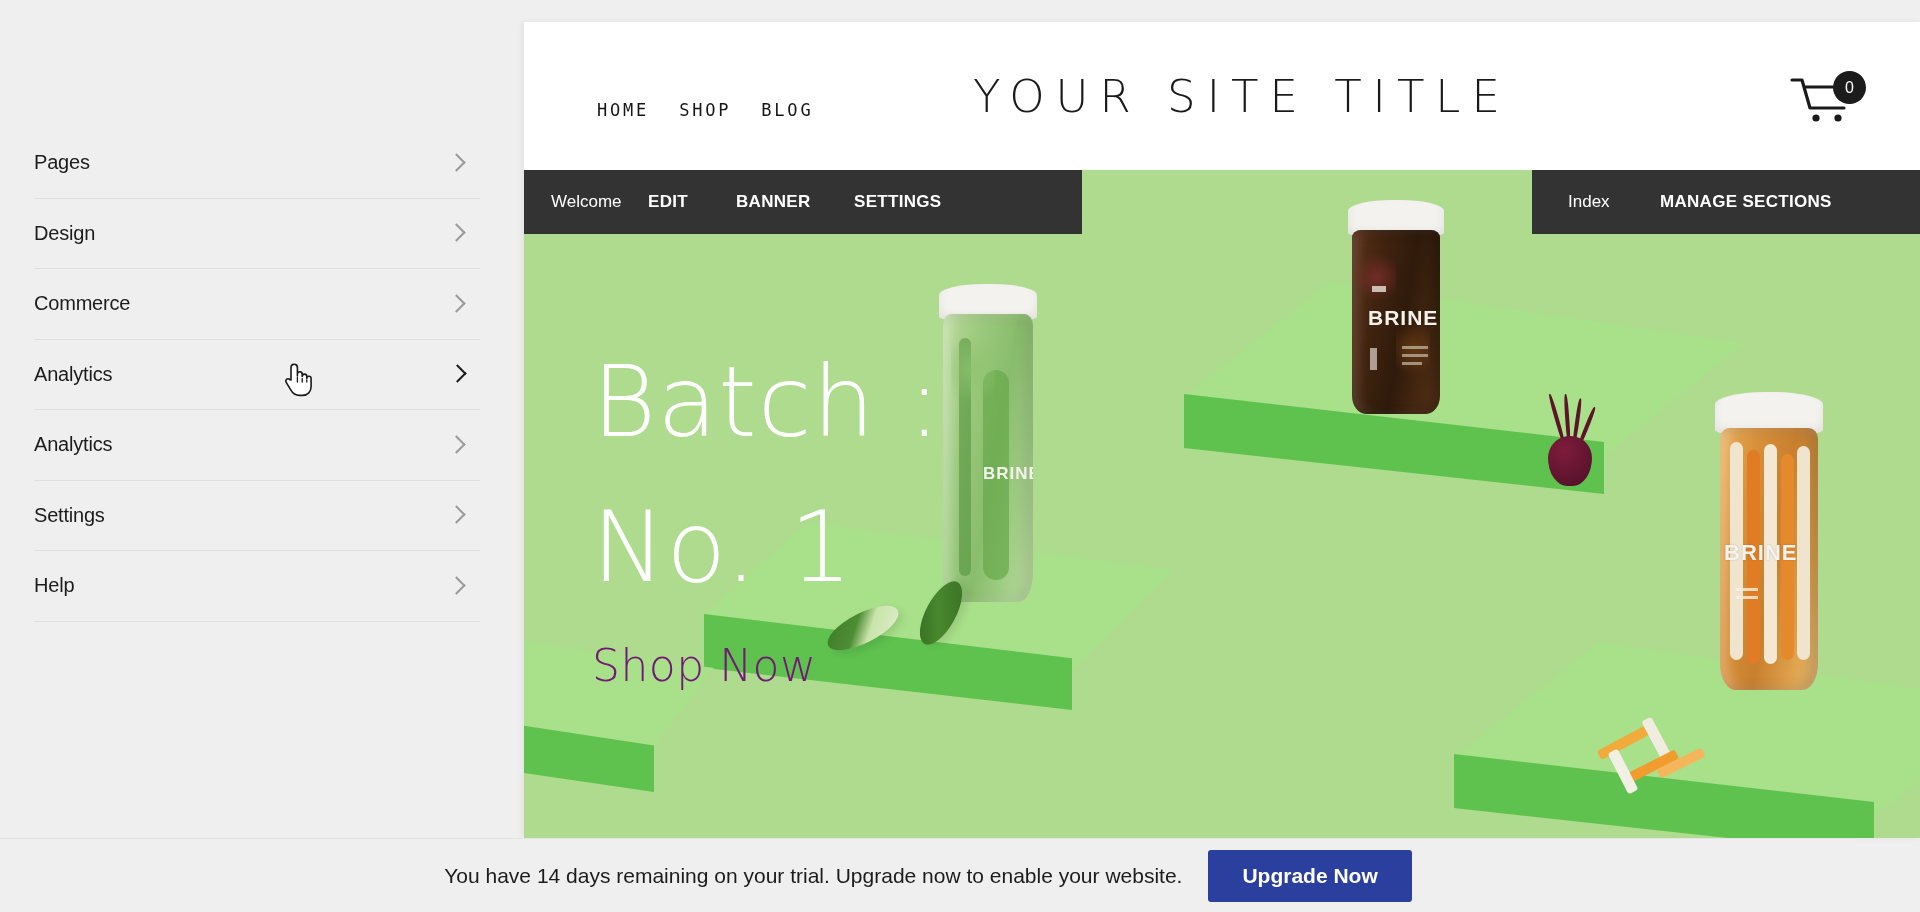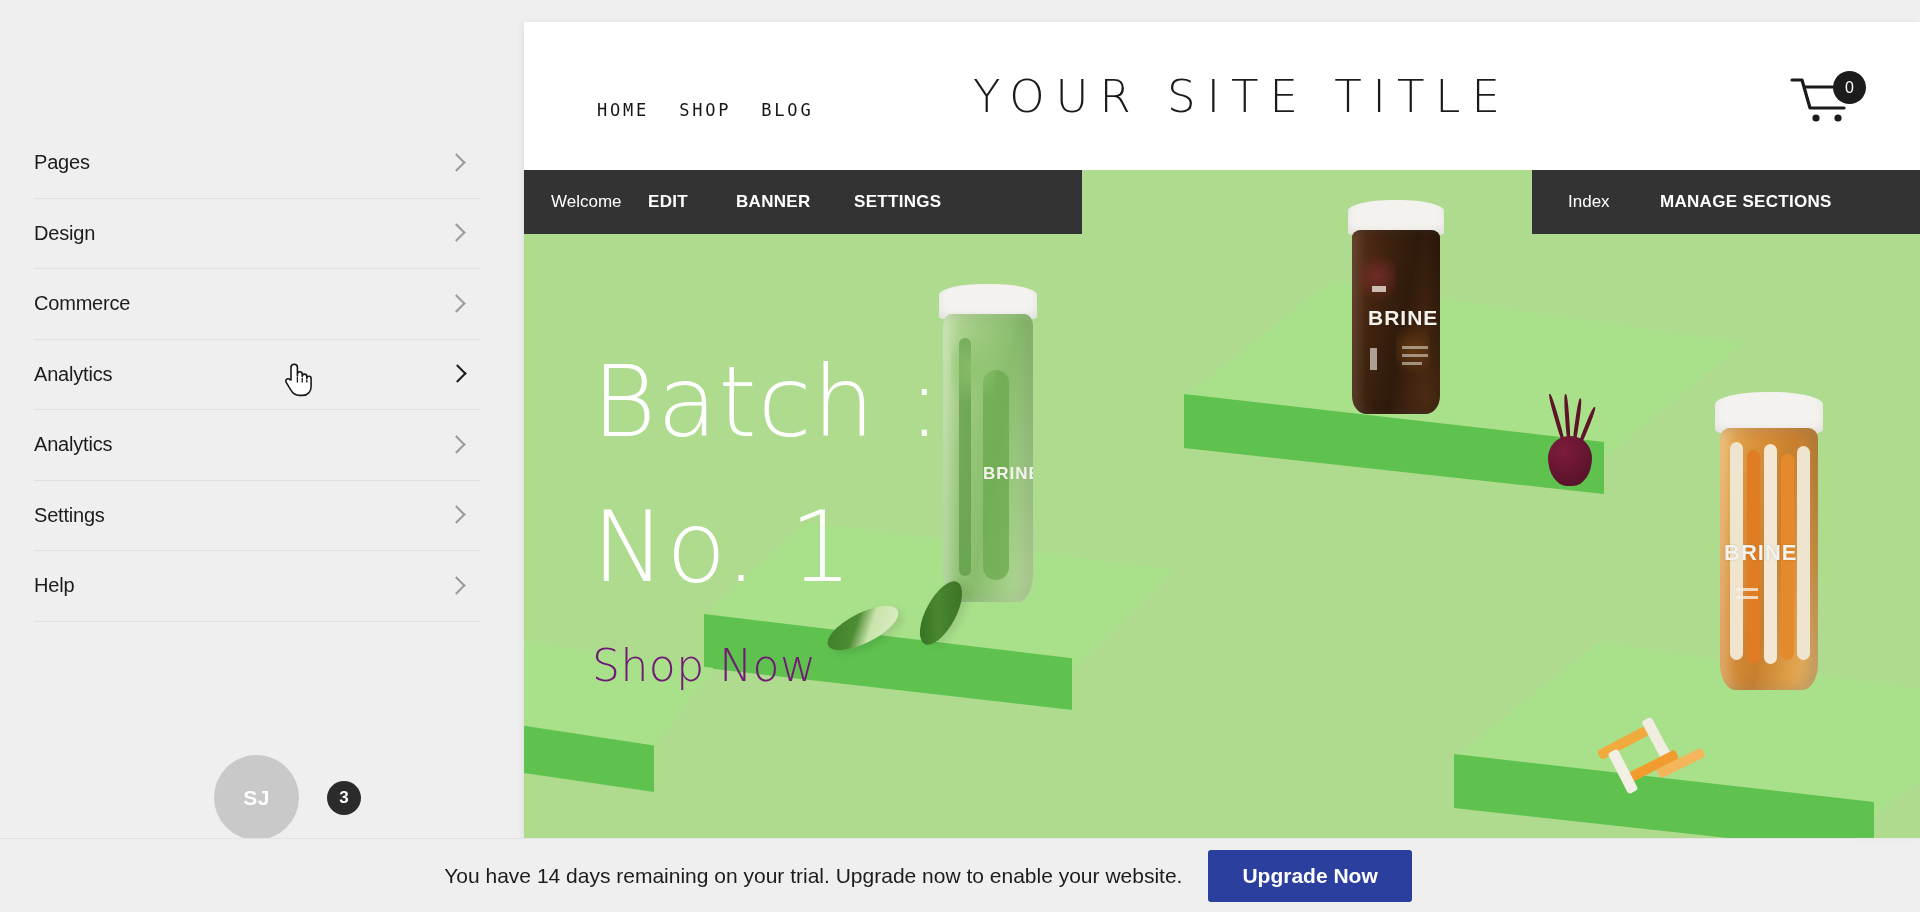--- a/index.html
+++ b/index.html
@@ -309,24 +309,20 @@
         <span class="chev"></span>
       </div>
 
       <div class="nav-item">
         <span class="nav-label">Help</span>
         <span class="chev"></span>
       </div>
 
     </div>
 
-    <div id="account-row">
-      <div id="avatar">SJ</div>
-      <div id="notif-badge">3</div>
-    </div>
 
     <svg id="cursor" viewBox="0 0 34 38">
       <path d="M11 20 L11 7.5 C11 5.6 12.4 4.2 14.2 4.2 C16 4.2 17.4 5.6 17.4 7.5 L17.4 16
                L17.4 14.2 C17.4 12.8 18.5 11.8 19.8 11.8 C21.1 11.8 22.2 12.8 22.2 14.2
                L22.2 16.4 C22.2 15.1 23.2 14.1 24.5 14.1 C25.8 14.1 26.8 15.1 26.8 16.4
                L26.8 18.4 C26.8 17.2 27.8 16.3 29 16.3 C30.2 16.3 31.1 17.2 31.1 18.4
                L31.1 26.5 C31.1 31.6 27.8 35.4 22.4 35.4 L19.6 35.4
                C15.3 35.4 12.6 33.2 10.6 29.6 L6.2 22.3
                C5.4 21 5.9 19.6 7.1 19 C8.1 18.5 9.3 18.8 10 19.8 Z" fill="#ffffff" stroke="#1a1a1a" stroke-width="1.6" stroke-linejoin="round"></path>
       <path d="M17.4 22 L17.4 17.5 M22.2 22 L22.2 18.5 M26.8 22 L26.8 20" stroke="#1a1a1a" stroke-width="1.3" stroke-linecap="round"></path>

